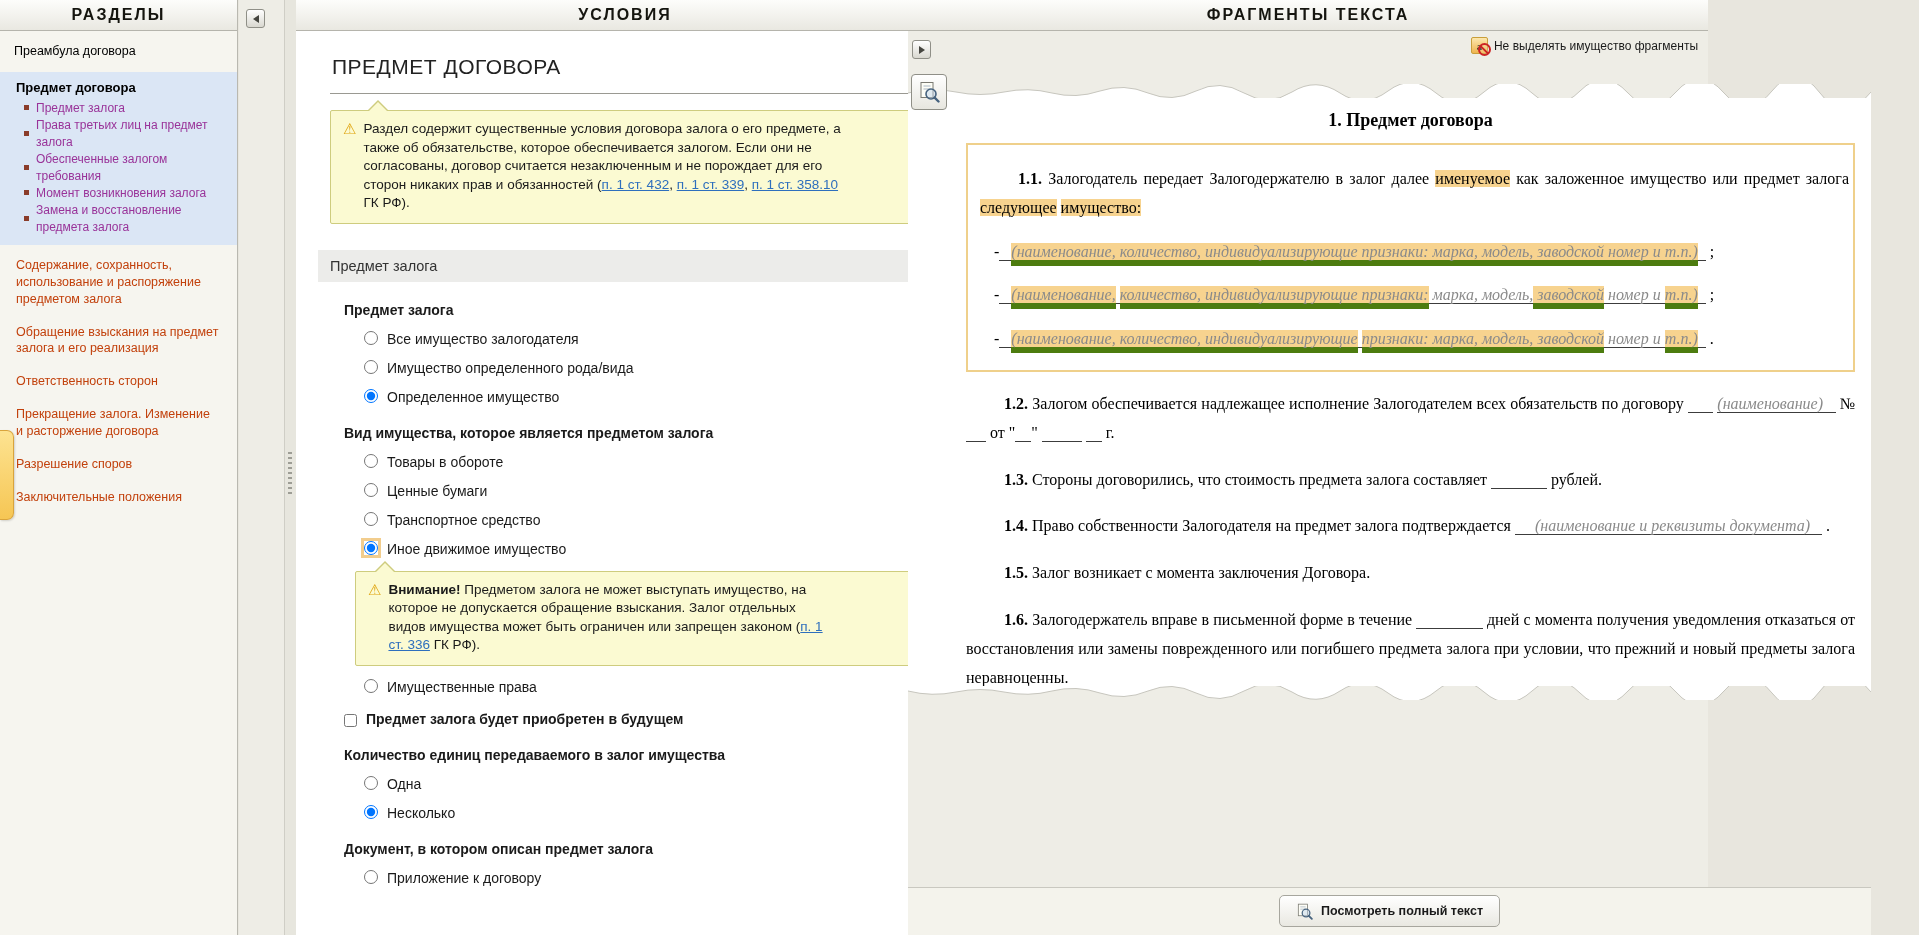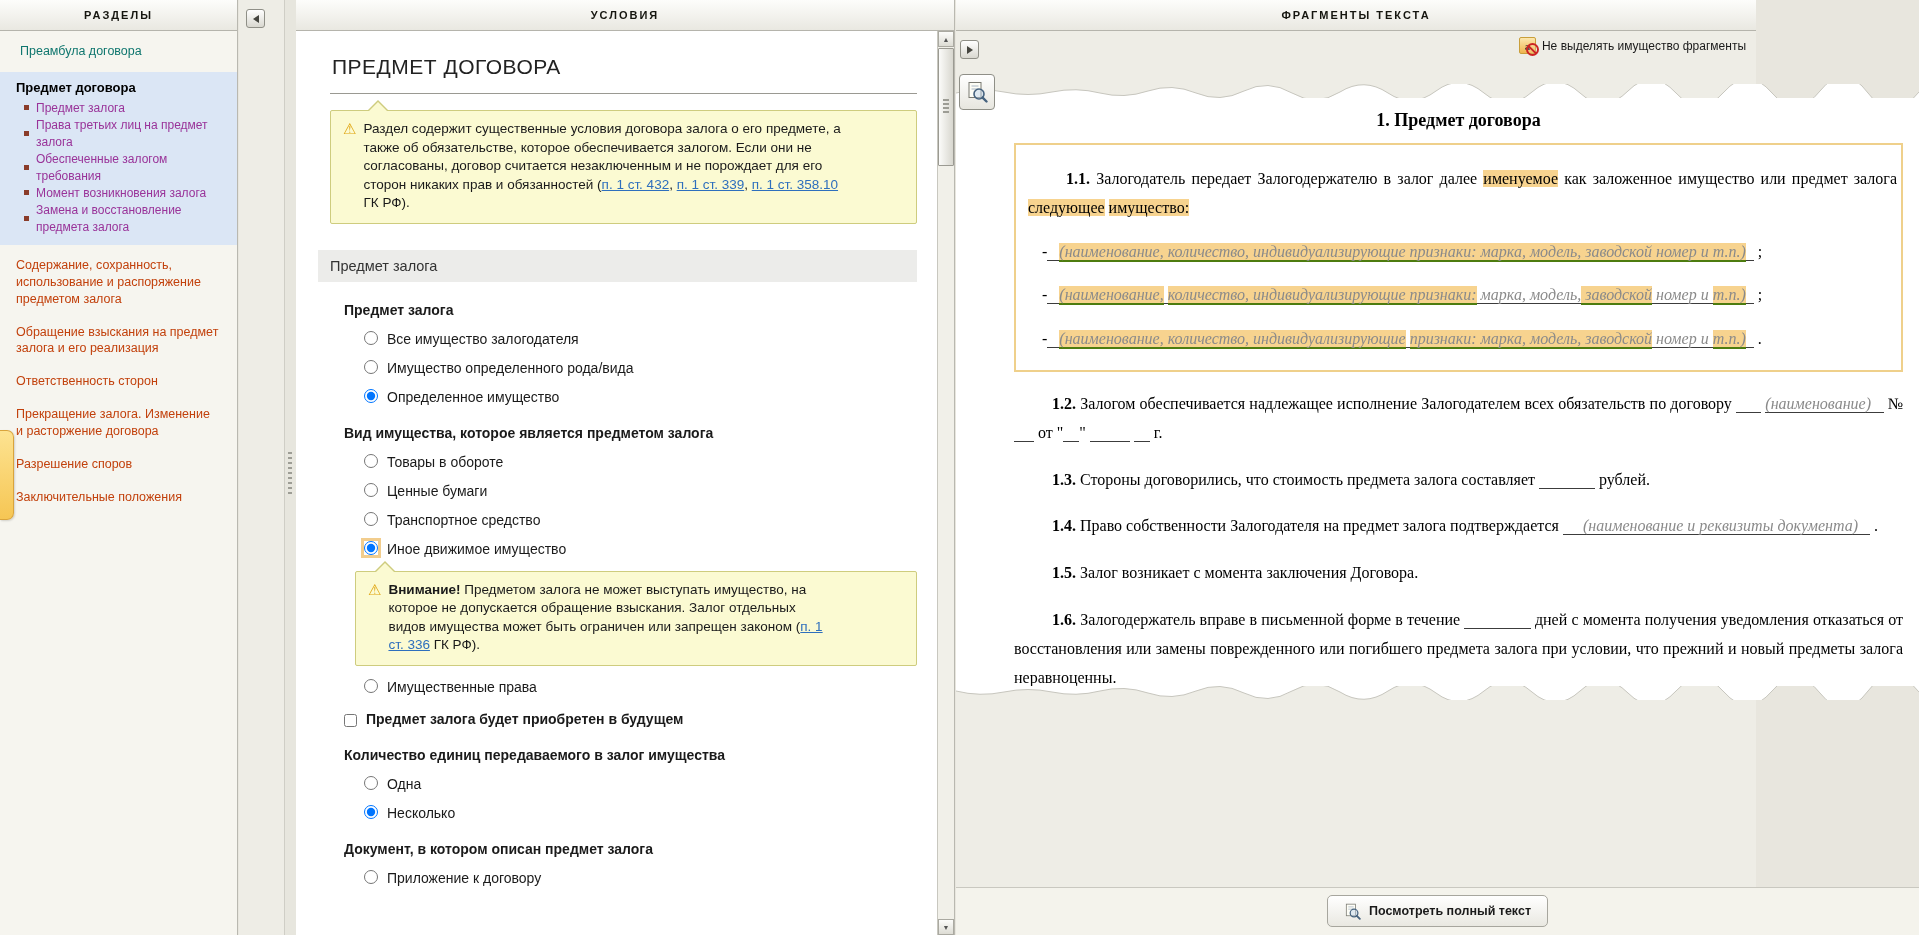--- a/index.html
+++ b/index.html
@@ -7,37 +7,37 @@
     width:1919px;height:935px;position:relative;overflow:hidden;
     background:#e8e6de;font-family:"Liberation Sans",sans-serif;
     -webkit-font-smoothing:antialiased;
   }
   
   .panel{position:absolute;top:0;height:935px;background:#f5f4ed;}
   .phead{
     height:30px;line-height:30px;text-align:center;
     background:linear-gradient(#fdfdfb,#e9e8e1);
     border-bottom:1px solid #b5b4ac;
-    font-size:11px;font-weight:bold;letter-spacing:2px;color:#15150f;
+    font-size:16px;font-weight:bold;letter-spacing:2px;color:#15150f;
     position:relative;z-index:5;
   }
   .sq-btn{
     position:absolute;width:19px;height:19px;box-sizing:border-box;
     border:1px solid #8f8f87;border-radius:3px;
     background:linear-gradient(#ffffff,#d9d8d0);
     display:flex;align-items:center;justify-content:center;cursor:pointer;
   }
   .tri-left{width:0;height:0;border:4px solid transparent;border-right:6px solid #45453f;border-left:none;}
   .tri-right{width:0;height:0;border:4px solid transparent;border-left:6px solid #45453f;border-right:none;}
 
   
   #sidebar{left:0;width:238px;border-right:1px solid #b9b8b0;box-sizing:border-box;background:#f6f5ef;}
   #nav{padding:4px 0 0 0;font-size:12.5px;}
   .nav-link{color:#c2410c;padding:8px 18px 8px 16px;line-height:1.35;cursor:pointer;}
-  .nav-visited{color:#0f766e;padding:8px 18px 8px 20px;line-height:1.35;cursor:pointer;}
+  .nav-visited{color:#000000;padding:8px 18px 8px 14px;line-height:1.35;cursor:pointer;}
   .nav-active{background:#dbe6f5;padding:8px 6px 9px 16px;margin:4px 0;}
   .nav-active .nav-title{font-weight:bold;color:#000;font-size:13px;margin-bottom:5px;cursor:pointer;}
   .nav-sub{display:flex;align-items:baseline;color:#993399;font-size:12px;line-height:17px;cursor:pointer;}
   .nav-sub .blt{flex:0 0 auto;width:5px;height:5px;background:#8a3c2a;display:inline-block;margin:0 7px 1px 8px;align-self:center;}
   
   #hint-tab{
     position:absolute;left:0;top:430px;width:13px;height:88px;z-index:9;
     background:linear-gradient(#fde391,#f6c654);
     border:1px solid #d9a43c;border-left:none;border-radius:0 7px 7px 0;
     box-shadow:1px 1px 2px rgba(0,0,0,.15);cursor:pointer;
@@ -83,21 +83,21 @@
   .sb-btn{position:absolute;left:0;width:16px;height:16px;background:linear-gradient(#fcfcfa,#dddcd4);
     border:1px solid #aaa9a1;box-sizing:border-box;color:#555;font-size:7px;
     display:flex;align-items:center;justify-content:center;cursor:pointer;}
   .sb-thumb{position:absolute;left:0;top:17px;width:16px;height:118px;
     background:linear-gradient(90deg,#fbfbf9,#d8d7cf);border:1px solid #9b9a92;box-sizing:border-box;
     border-radius:1px;cursor:grab;}
   .sb-thumb::after{content:"";position:absolute;left:4px;top:50px;width:6px;height:14px;
     background:repeating-linear-gradient(to bottom,#9d9d95 0 2px,transparent 2px 4px);}
 
   
-  #right{left:956px;width:800px;background:#eeede6;}
+  #right{left:908px;width:800px;background:#eeede6;}
   #no-hl-link{position:absolute;top:37px;right:10px;display:flex;align-items:center;
     font-size:12px;color:#1a1a1a;cursor:pointer;z-index:6;}
   #no-hl-icon{position:relative;width:15px;height:15px;margin-right:6px;
     background:linear-gradient(#fce7ae,#efb44e);border:1px solid #c99f3b;border-radius:2px;
     font-family:"Liberation Serif",serif;font-size:11px;font-weight:bold;color:#333;
     display:flex;align-items:center;justify-content:center;}
   #no-hl-icon .no-circle{position:absolute;right:-4px;bottom:-3px;width:9px;height:9px;
     border:2px solid #cc2424;border-radius:50%;background:rgba(255,255,255,.15);}
   #no-hl-icon .no-circle::after{content:"";position:absolute;left:-1px;top:3.5px;width:11px;height:2px;
     background:#cc2424;transform:rotate(45deg);}
@@ -119,21 +119,21 @@
 
   
   #doc{font-family:"Liberation Serif",serif;font-size:16px;color:#000;}
   #doc-title{text-align:center;font-weight:bold;font-size:18px;margin-top:4px;}
   #frag-box{border:2px solid #efd08b;margin-top:12px;padding:2px 4px 16px 12px;}
   .doc-p{text-align:justify;text-indent:38px;line-height:1.8;margin:18px 0 0 0;}
   .doc-li{margin:15px 0 0 14px;line-height:1.8;}
   .sg-num{font-weight:bold;}
   .sg-hl{background:#f7d38f;}
   .sg-ph{font-style:italic;color:#8a8a8a;border-bottom:1px solid #3c3c3c;}
-  .sg-phl{font-style:italic;color:#8a8a8a;border-bottom:2px solid #4d7c0f;background:#f7d38f;}
+  .sg-phl{font-style:italic;color:#8a8a8a;border-bottom:6px solid #4d7c0f;background:#f7d38f;}
   .sg-u{border-bottom:1px solid #3c3c3c;}
   .sg-b{font-weight:bold;}
 </style>
 </head>
 <body>
 
 <div id="sidebar" class="panel">
   <div class="phead">
     <span>РАЗДЕЛЫ</span>
   </div>

